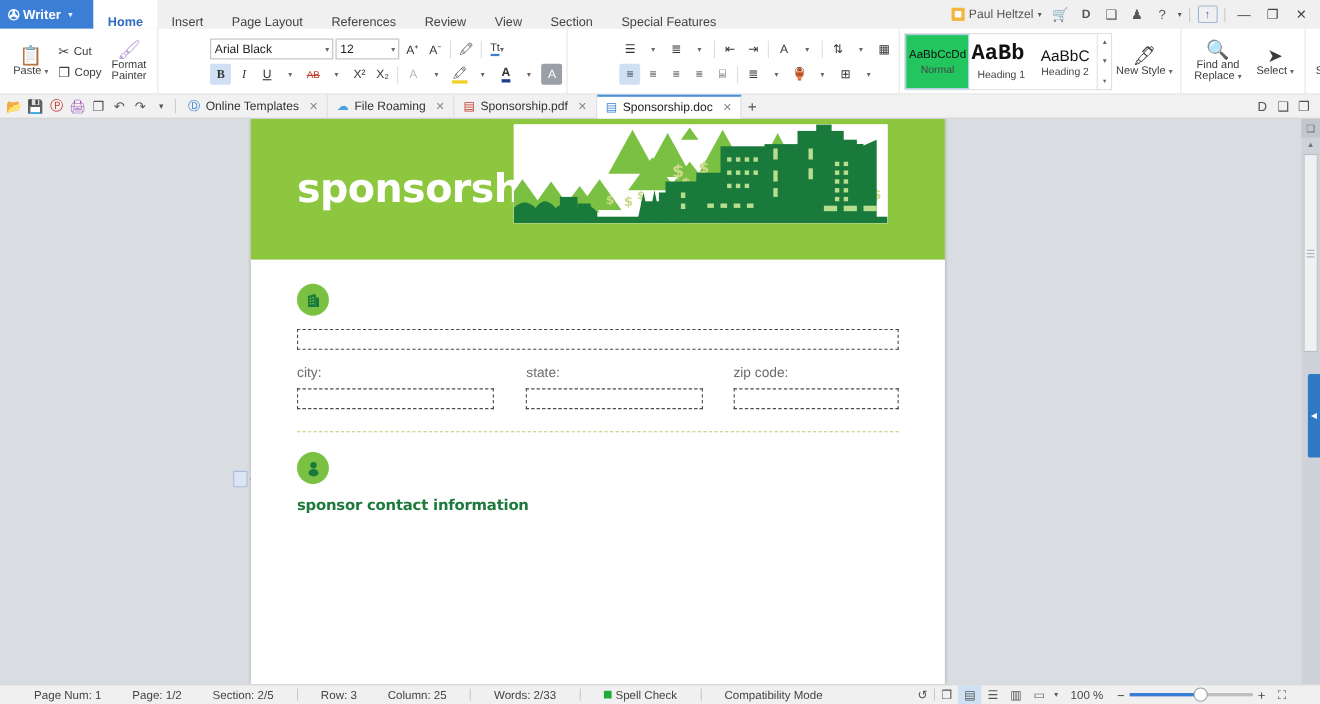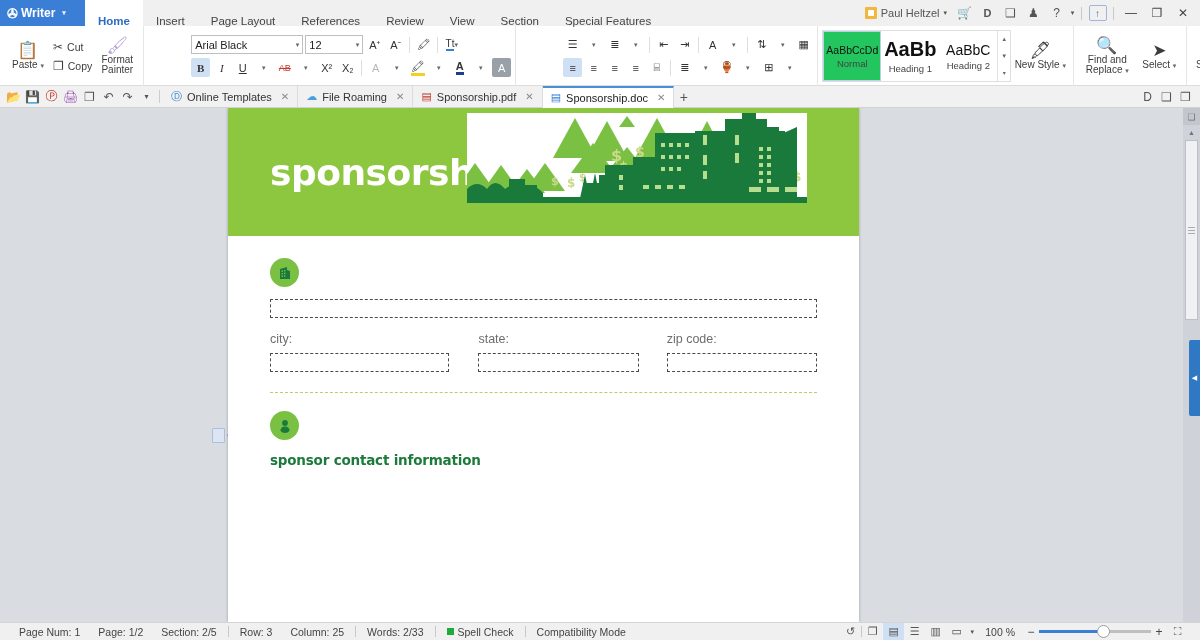--- a/index.html
+++ b/index.html
@@ -47,21 +47,21 @@
   .fsize { width:58px; }
   .ib { min-width:19px; height:19px; display:flex; align-items:center; justify-content:center; font-size:11px; color:#333; border-radius:2px; cursor:default; padding:0 2px; }
   .ib.on { background:#cfe0f4; }
   .vsep { width:1px; height:16px; background:#dedede; margin:0 2px; }
   .ib b { font-family:"Liberation Serif", serif; }
 
   .stylegal { display:flex; align-items:center; height:52px; border:1px solid #dfdfdf; background:#fff; }
   .sty { width:58px; height:50px; display:flex; flex-direction:column; align-items:center; justify-content:center; gap:2px; cursor:default; border:1px solid transparent; }
   .sty.sel { border:1px solid #b8d0ec; background:#22c55e; }
   .sty .prev { font-size:10.5px; color:#111; white-space:nowrap; }
-  .sty .prev.h1 { font-size:20px; font-weight:bold; overflow:hidden; width:54px; text-align:center; }
+  .sty .prev.h1 { font-size:20px; font-weight:bold; overflow:hidden; width:54px; text-align:left;font-family:Liberation Mono, monospace; }
   .sty .prev.h2 { font-size:14px; }
   .sty .nm { font-size:9.5px; color:#444; }
   .galnav { display:flex; flex-direction:column; justify-content:space-between; height:50px; width:13px; border-left:1px solid #e2e2e2; }
   .galnav div { flex:1; display:flex; align-items:center; justify-content:center; font-size:6px; color:#666; }
 
   
   .qabar { height:22px; background:#f1f1f1; border-bottom:1px solid #d2d2d2; display:flex; align-items:center; padding-left:4px; }
   .qicon { width:19px; height:22px; display:flex; align-items:center; justify-content:center; font-size:12px; color:#555; cursor:default; }
   .qsep { width:1px; height:13px; background:#cdcdcd; margin:0 3px; }
   .doctab { display:flex; align-items:center; gap:5px; height:22px; padding:0 8px; font-size:11px; color:#333; border-right:1px solid #dcdcdc; cursor:default; max-width:175px; }
@@ -95,21 +95,21 @@
   
   .vscroll { position:absolute; right:0; top:0; width:17px; height:100%; background:#cfd3d9; display:flex; flex-direction:column; align-items:center; }
   .vs-top { width:17px; height:17px; background:#c3c7cd; display:flex; align-items:center; justify-content:center; font-size:9px; color:#6d727a; }
   .vs-arrow { width:17px; height:15px; display:flex; align-items:center; justify-content:center; font-size:7px; color:#70757d; }
   .vs-thumb { width:13px; height:180px; background:#f0f1f3; border:1px solid #bcc0c6; display:flex; align-items:center; justify-content:center; }
   .vs-thumb .grip { width:7px; height:7px; display:flex; flex-direction:column; justify-content:space-between; }
   .vs-thumb .grip i { display:block; height:1px; background:#a8acb3; }
   .collapse { position:absolute; right:0; top:232px; width:11px; height:76px; background:#2f78c4; display:flex; align-items:center; justify-content:center; color:#fff; font-size:7px; border-radius:2px 0 0 2px; }
 
   
-  .statusbar { height:18px; background:#f0f0f0; border-top:1px solid #d5d5d5; display:flex; align-items:center; padding:0 12px; font-size:10.5px; color:#444; gap:4px; }
+  .statusbar { height:18px; background:#f0f0f0; border-top:1px solid #d5d5d5; display:flex; align-items:center; padding:0 24px; font-size:10.5px; color:#444; gap:14px; }
   .st { padding:0 7px; white-space:nowrap; }
   .stsep { width:1px; height:11px; background:#c8c8c8; }
   .spell { display:flex; align-items:center; gap:4px; padding:0 7px; }
   .spell .dot { width:7px; height:7px; background:#1faa3c; display:inline-block; }
   .stright { margin-left:auto; display:flex; align-items:center; gap:0; }
   .sicon { width:21px; height:18px; display:flex; align-items:center; justify-content:center; font-size:11px; color:#555; }
   .sicon.on { background:#cfe0f4; }
   .zoomlbl { padding:0 8px; font-size:10.5px; color:#444; }
   .zoomslider { display:flex; align-items:center; gap:0; }
   .zs-minus, .zs-plus { width:16px; text-align:center; font-size:12px; color:#444; }

